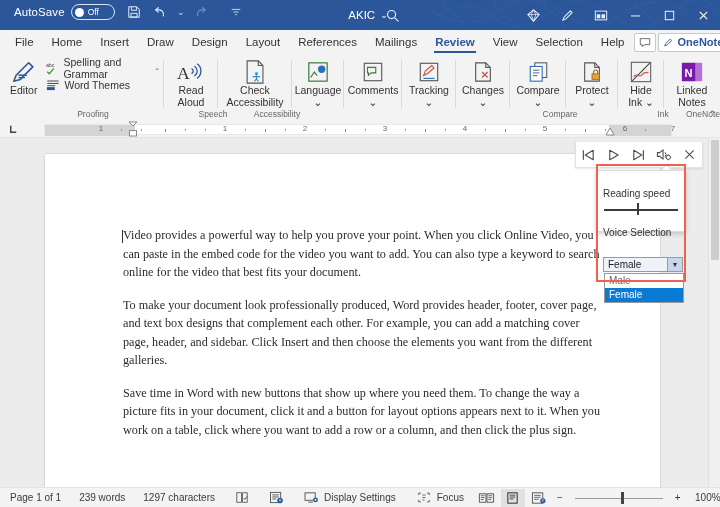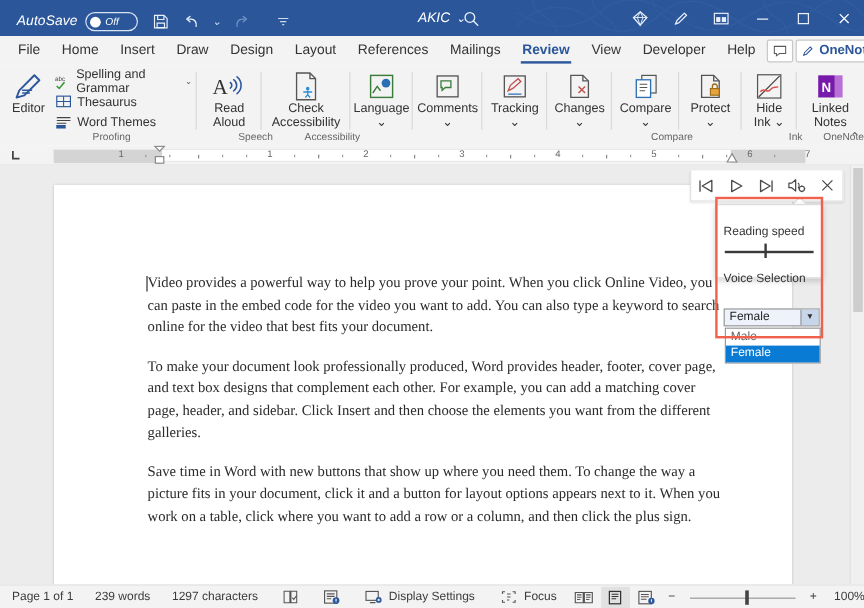--- a/index.html
+++ b/index.html
@@ -9,21 +9,21 @@
     font-family: "Liberation Sans", sans-serif;
     background: #ffffff;
     -webkit-font-smoothing: antialiased;
   }
   #app { position: relative; width: 720px; height: 507px; }
 
   
   .titlebar {
     position: absolute; left: 0; top: 0; width: 720px; height: 30px;
     background: #2b579a; color: #fff;
-    display: flex; align-items: flex-end; font-style: italic;
+    display: flex; align-items: flex-start;
   }
   .tb-left { display: flex; align-items: center; gap: 0; padding-left: 14px; }
   .autosave-label { font-size: 11.5px; color: #fff; margin-right: 6px; letter-spacing: .1px;}
   .autosave-toggle {
     width: 44px; height: 16px; border-radius: 9px;
     border: 1px solid #d8e3f3; background: #2b579a;
     display: flex; align-items: center; gap: 4px; padding: 0 3px;
     font-size: 8.5px; color: #ffffff;
   }
   .autosave-knob { width: 9px; height: 9px; border-radius: 50%; background: #fff; flex: none; }
@@ -306,21 +306,21 @@
     <div class="tab" style="margin-left:6px">File</div>
     <div class="tab">Home</div>
     <div class="tab">Insert</div>
     <div class="tab">Draw</div>
     <div class="tab">Design</div>
     <div class="tab">Layout</div>
     <div class="tab">References</div>
     <div class="tab">Mailings</div>
     <div class="tab active">Review</div>
     <div class="tab">View</div>
-    <div class="tab">Developer</div>
+    <div class="tab">Selection</div>
     <div class="tab">Help</div>
 
     <div class="tabs-right">
       <div class="icon-btn boxed">
         <svg width="12" height="11" viewBox="0 0 14 12">
             <path d="M1.5 1.5h11v7h-6l-3 2.2V8.5h-2z" fill="none" stroke="#5a5a5a" stroke-width="1"></path>
           </svg>
       </div>
       <div class="icon-btn boxed editing-btn">
         <svg width="12" height="11" viewBox="0 0 14 12">
@@ -349,29 +349,20 @@
         <div style="padding-top:2px">
           <div class="smallrow">
             <span class="sg">
               <svg width="14" height="14" viewBox="0 0 16 16">
                   <text x="1" y="7" font-size="6" fill="#444" font-family="Liberation Sans">abc</text>
                   <path d="M2.5 12.2 5 14.5 10 8.5" fill="none" stroke="#3a9b3a" stroke-width="1.5"></path>
                 </svg>
             </span>
             <span>Spelling and Grammar</span>
             <span class="caret">⌄</span>
-          </div>
-          <div class="smallrow">
-            <span class="sg">
-              <svg width="14" height="13" viewBox="0 0 16 14">
-                  <rect x="1.5" y="2" width="13" height="10" fill="none" stroke="#2b579a" stroke-width="1.1"></rect>
-                  <path d="M8 2v10M1.5 7h13" stroke="#2b579a" stroke-width="1"></path>
-                </svg>
-            </span>
-            <span>Thesaurus</span>
           </div>
           <div class="smallrow">
             <span class="sg">
               <svg width="14" height="13" viewBox="0 0 16 14">
                   <path d="M1.5 3h13M1.5 5.8h13M1.5 8.4h9" stroke="#444" stroke-width="1.1"></path>
                   <rect x="1" y="10" width="9" height="3.4" fill="#2b579a"></rect>
                 </svg>
             </span>
             <span>Word Themes</span>
           </div>

